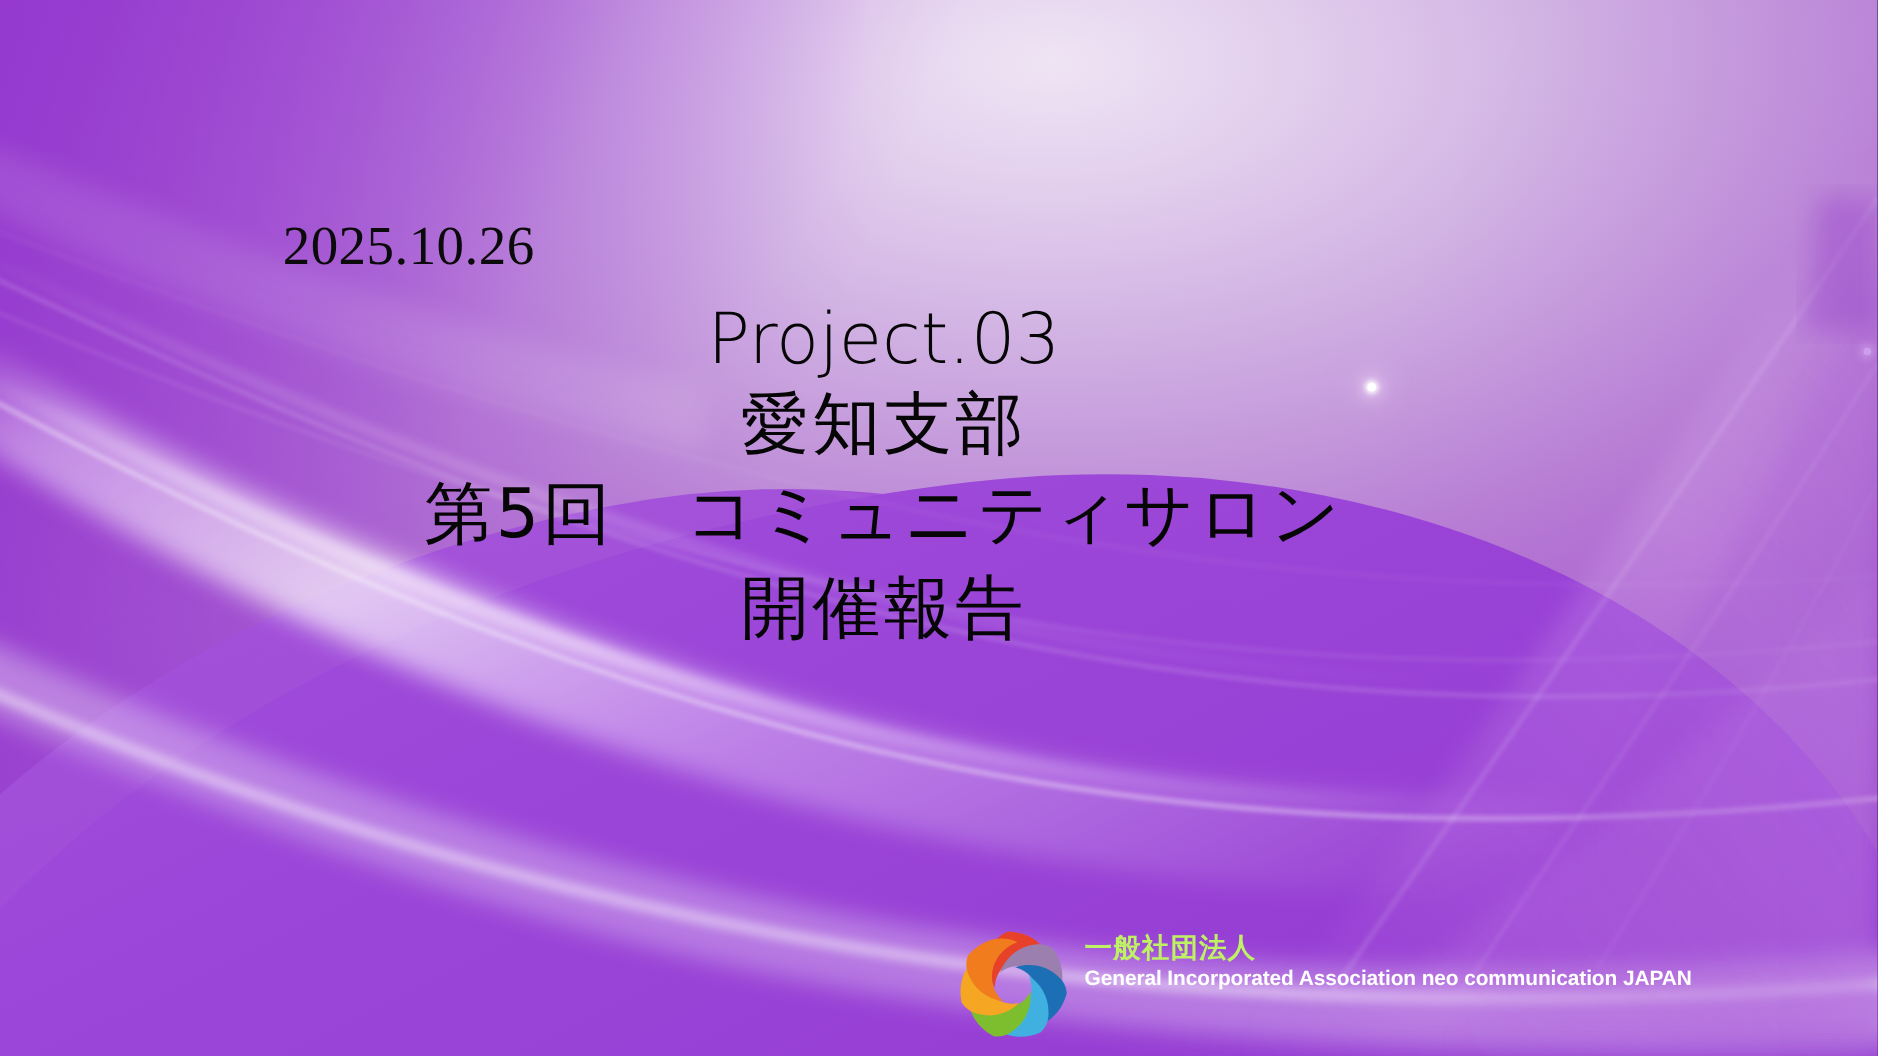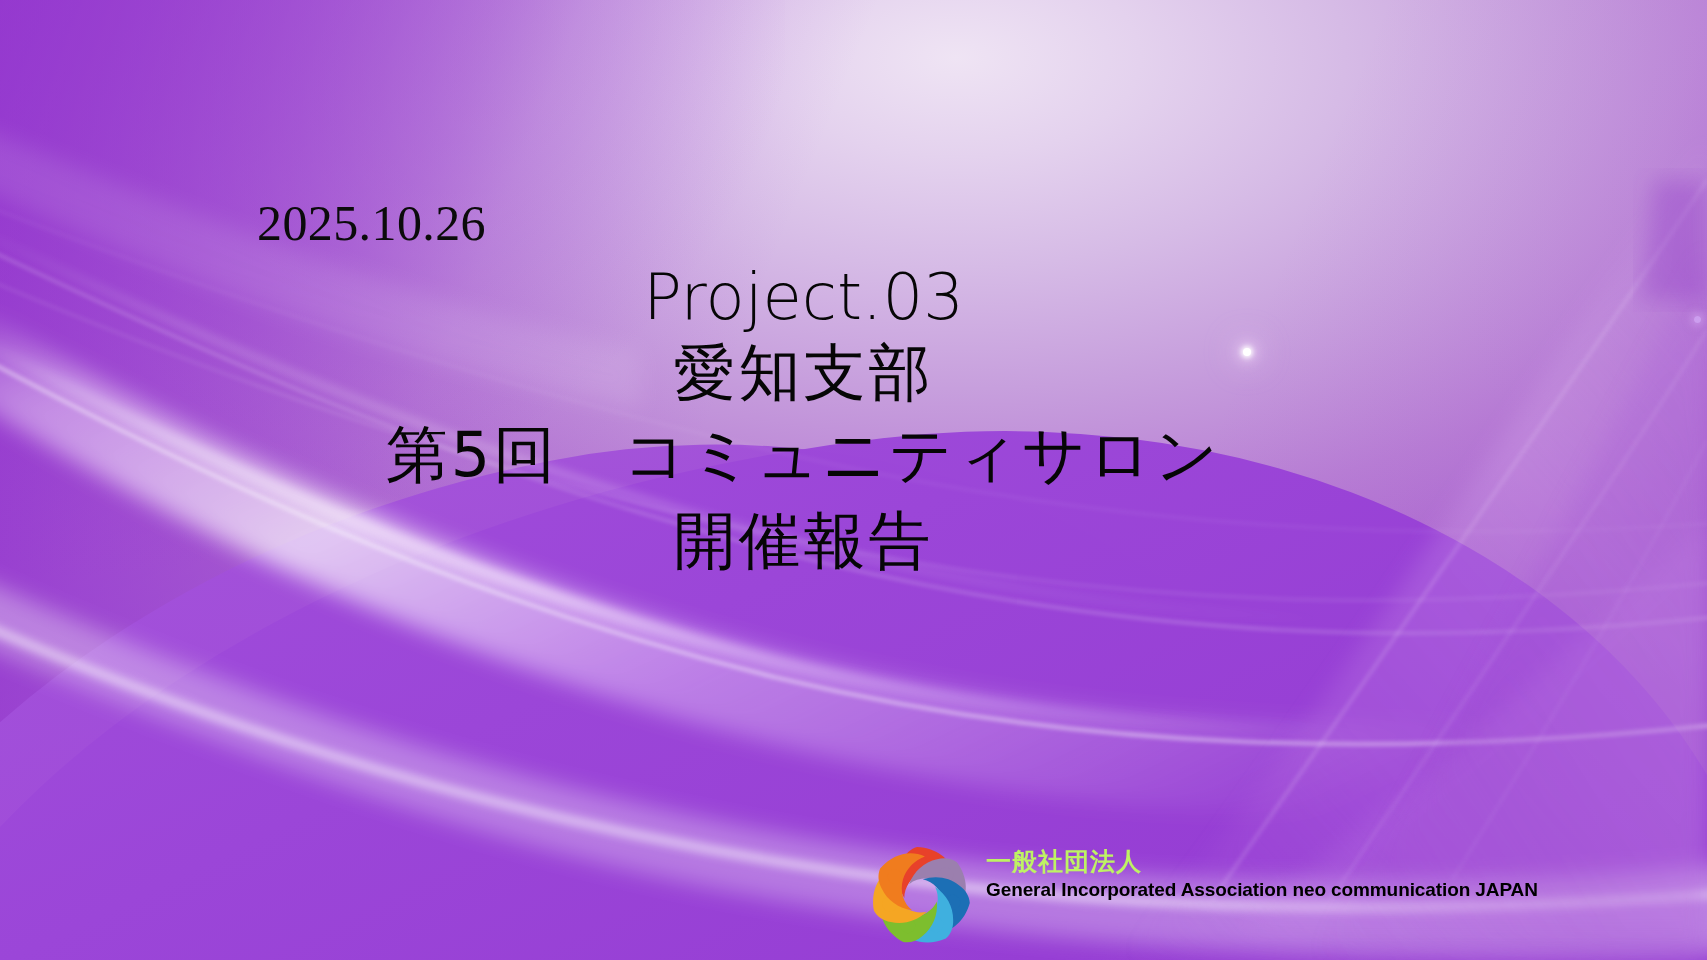--- a/index.html
+++ b/index.html
@@ -116,21 +116,21 @@
     font-weight: 400;
     line-height: 1;
     color: #0b0b0b;
     letter-spacing: 0.4px;
     white-space: nowrap;
   }
 
   .title-block {
     position:absolute;
     left: 0;
-    top: 260px;
+    top: 272px;
     width: 1707px;
     text-align: center;
     color: #060606;
   }
 
   .line-project {
     font-family: "DejaVu Sans", "Liberation Sans", sans-serif;
     font-weight: 300;
     font-size: 64px;
     line-height: 74px;
@@ -202,21 +202,21 @@
     color: #140c0f;
     letter-spacing: -0.5px;
     line-height: 44px;
     white-space: nowrap;
     margin-top: 1px;
   }
   .logo-en {
     font-family: "Liberation Sans", "DejaVu Sans", sans-serif;
     font-size: 19px;
     font-weight: 600;
-    color: #000000;
+    color: #ffffff;
     letter-spacing: -0.1px;
     line-height: 24px;
     white-space: nowrap;
     margin-top: 2px;
   }
 </style>
 </head>
 <body>
 
 <div class="slide">

